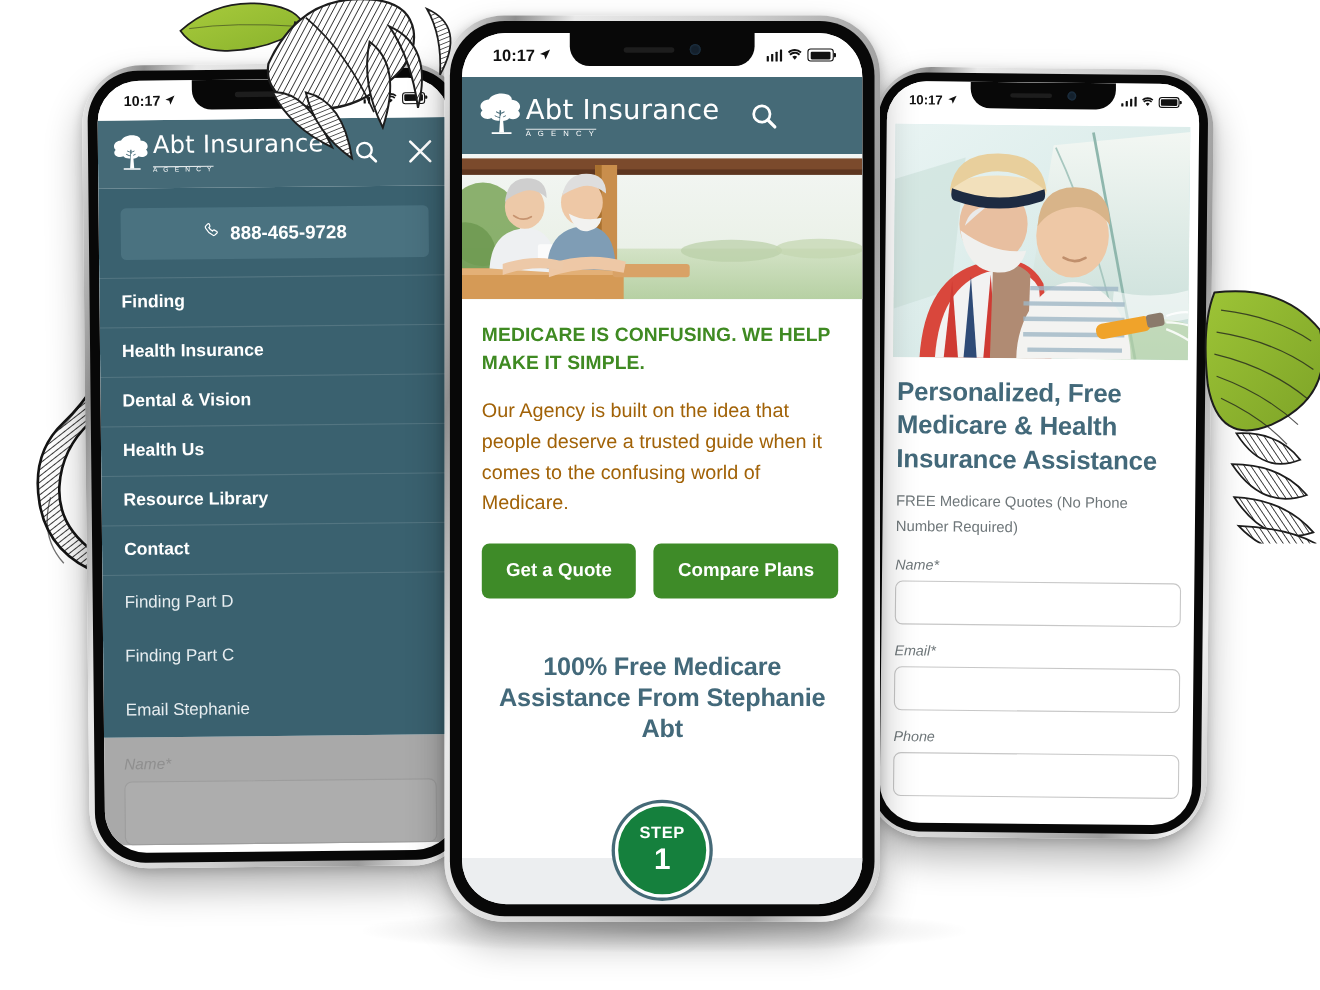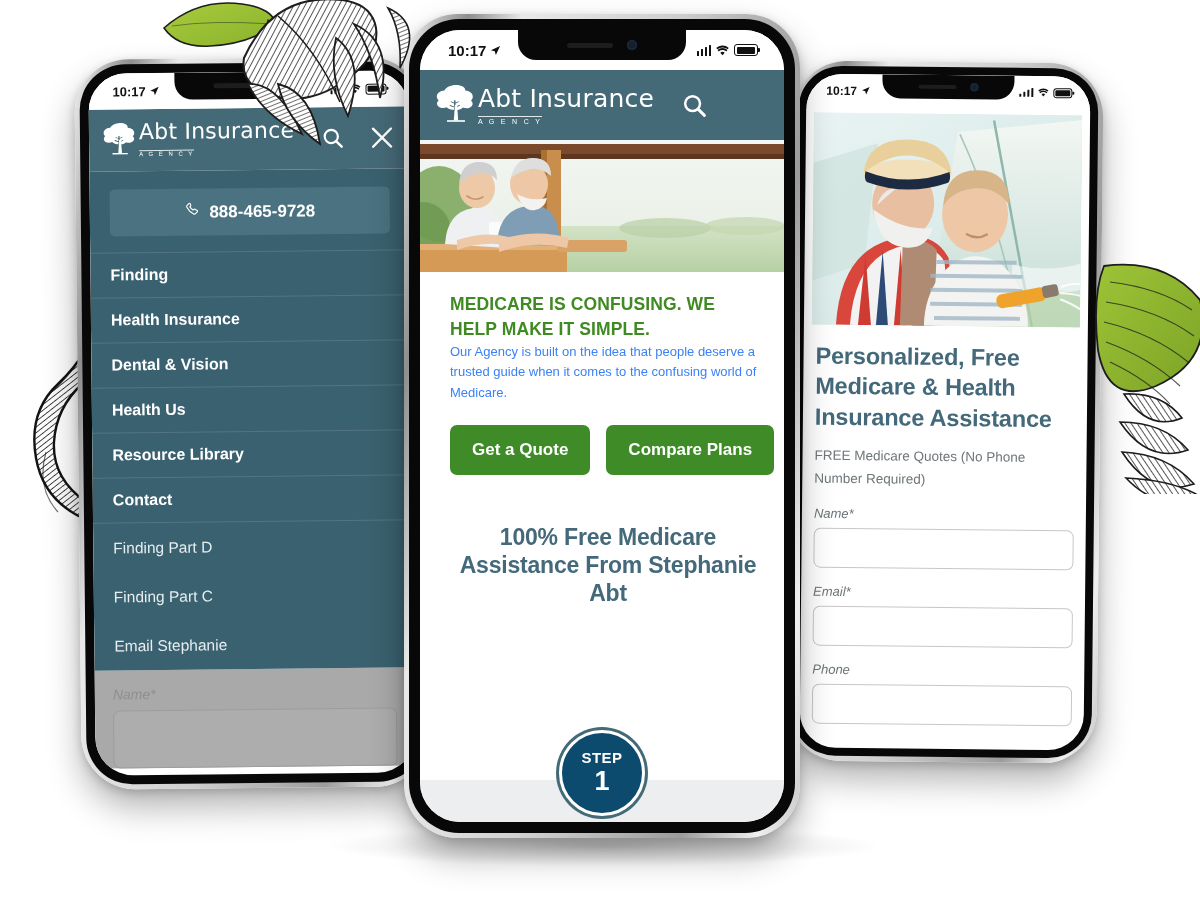--- a/index.html
+++ b/index.html
@@ -129,53 +129,53 @@
   #phone-center .logo-sub { font-size: 7px; padding-top: 1px; }
   #phone-center .hdr-actions { gap: 30px; }
   #phone-center .hamburger { width: 28px; height: 19px; }
   #phone-center .hamburger i { height: 3px; }
 
   .hero-img {
     width: 100%; height: 132px;
     position: relative; overflow: hidden;
     background: linear-gradient(180deg,#e7eef0 0%, #eef3f1 55%, #dfe8df 100%);
   }
-  .hero-content { padding: 20px 18px 0 30px; }
+  .hero-content { padding: 20px 18px 0 18px; }
   .eyebrow {
     color: #3f8a22; font-weight: bold; font-size: 17.5px;
     line-height: 1.42; letter-spacing: .1px; text-transform: uppercase;
   }
   .h1 {
     color: #43697a; font-weight: bold;
     font-size: 30px; line-height: 1.07; margin-top: 11px;
     letter-spacing: -.3px;
   }
   .lede {
-    color: #3b82f6; font-size: 13px; line-height: 1.57; 
+    color: #a16207; font-size: 18px; line-height: 1.57; margin-top: 17px;
   }
   .cta-row { display: flex; gap: 16px; margin-top: 22px; }
   .btn {
     background: #3e8b28; color: #fff; font-weight: bold;
     font-size: 17px; border: none; border-radius: 7px;
     padding: 15px 22px; cursor: pointer; white-space: nowrap;
   }
   .claim {
     color: #43697a; font-weight: bold; font-size: 23px;
     line-height: 1.22; text-align: center; margin-top: 48px;
     letter-spacing: -.2px;
   }
   .step-strip {
     position: absolute; left: 0; right: 0; bottom: 0;
     height: 42px; background: #eceef0;
   }
   .step-badge {
     position: absolute; left: 50%; bottom: 6px;
     transform: translateX(-50%);
     width: 86px; height: 86px; border-radius: 50%;
-    background: #0c4a6e;
+    background: #15803d;
     border: 3px solid #fff;
     box-shadow: 0 0 0 3px #456a77;
     color: #fff; text-align: center;
     display: flex; flex-direction: column; align-items: center; justify-content: center;
     z-index: 5;
   }
   .step-badge .w { font-size: 15px; font-weight: bold; letter-spacing: .5px; line-height: 1; }
   .step-badge .n { font-size: 27px; font-weight: bold; line-height: 1.05; margin-top: 2px; }
 
   

